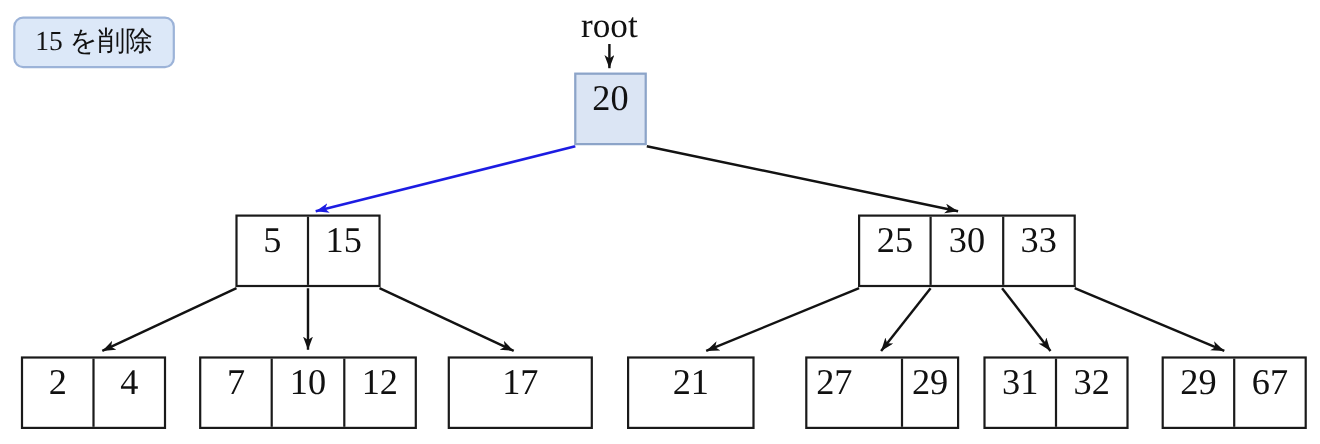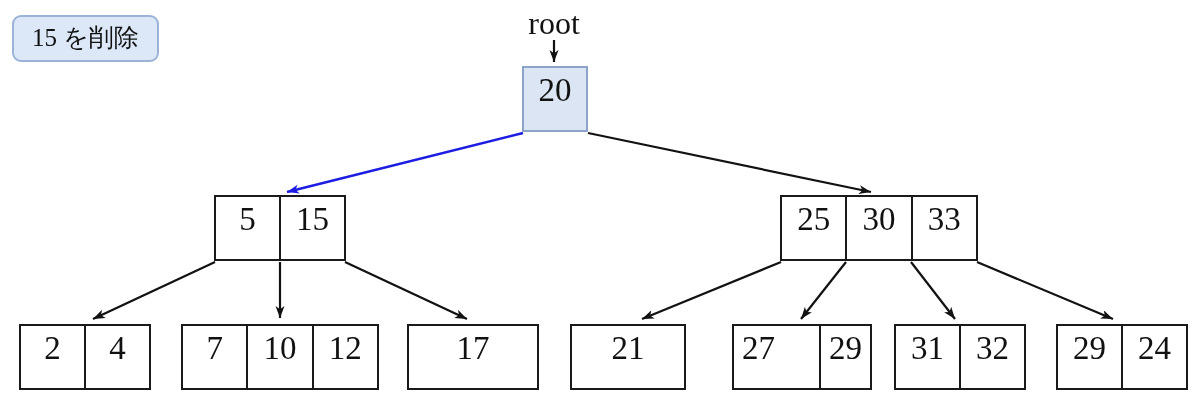--- a/index.html
+++ b/index.html
@@ -170,16 +170,16 @@
     <div class="cell">29</div>
   </div>
 
   <div class="node n-leaf5">
     <div class="cell">31</div>
     <div class="cell">32</div>
   </div>
 
   <div class="node n-leaf6">
     <div class="cell">29</div>
-    <div class="cell">24</div>
+    <div class="cell">67</div>
   </div>
 
 </div>
 
 </body></html>

